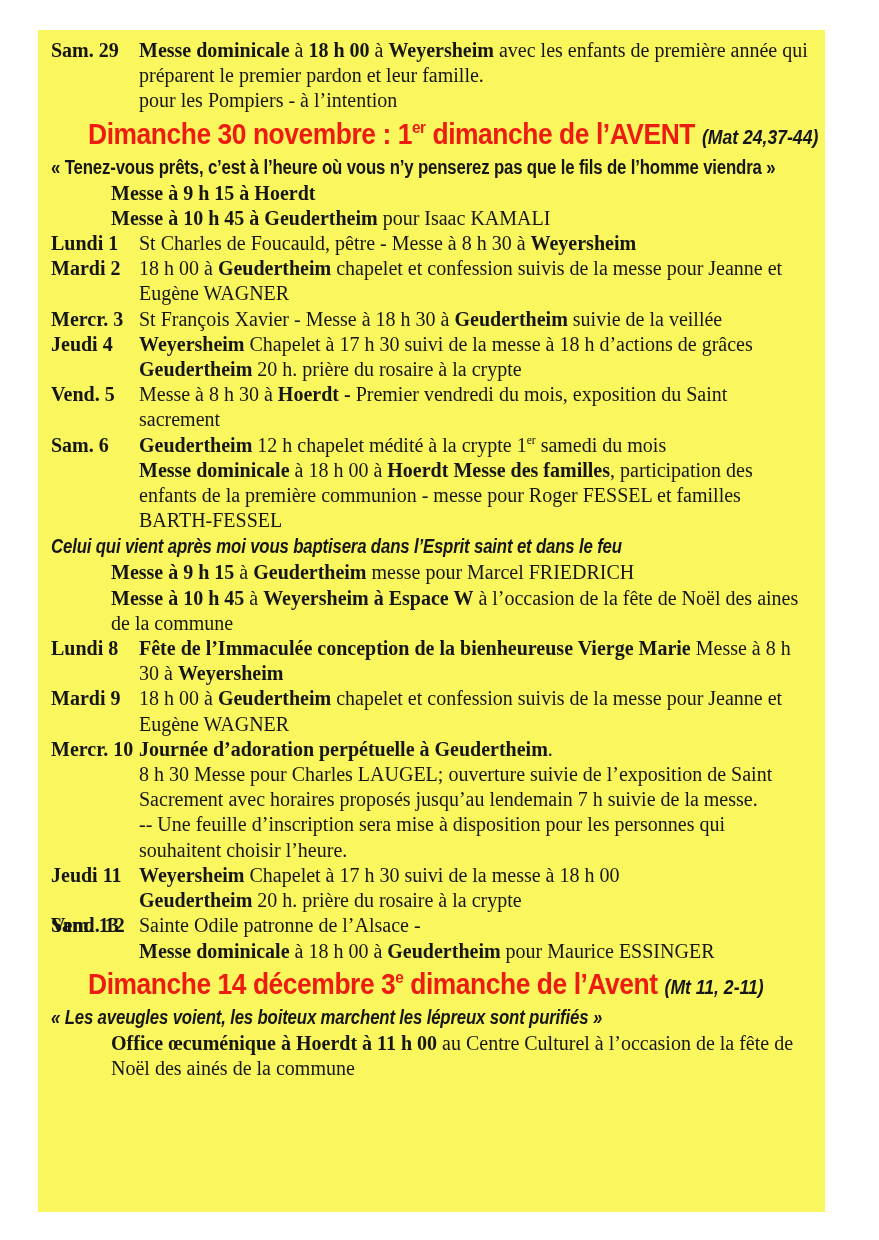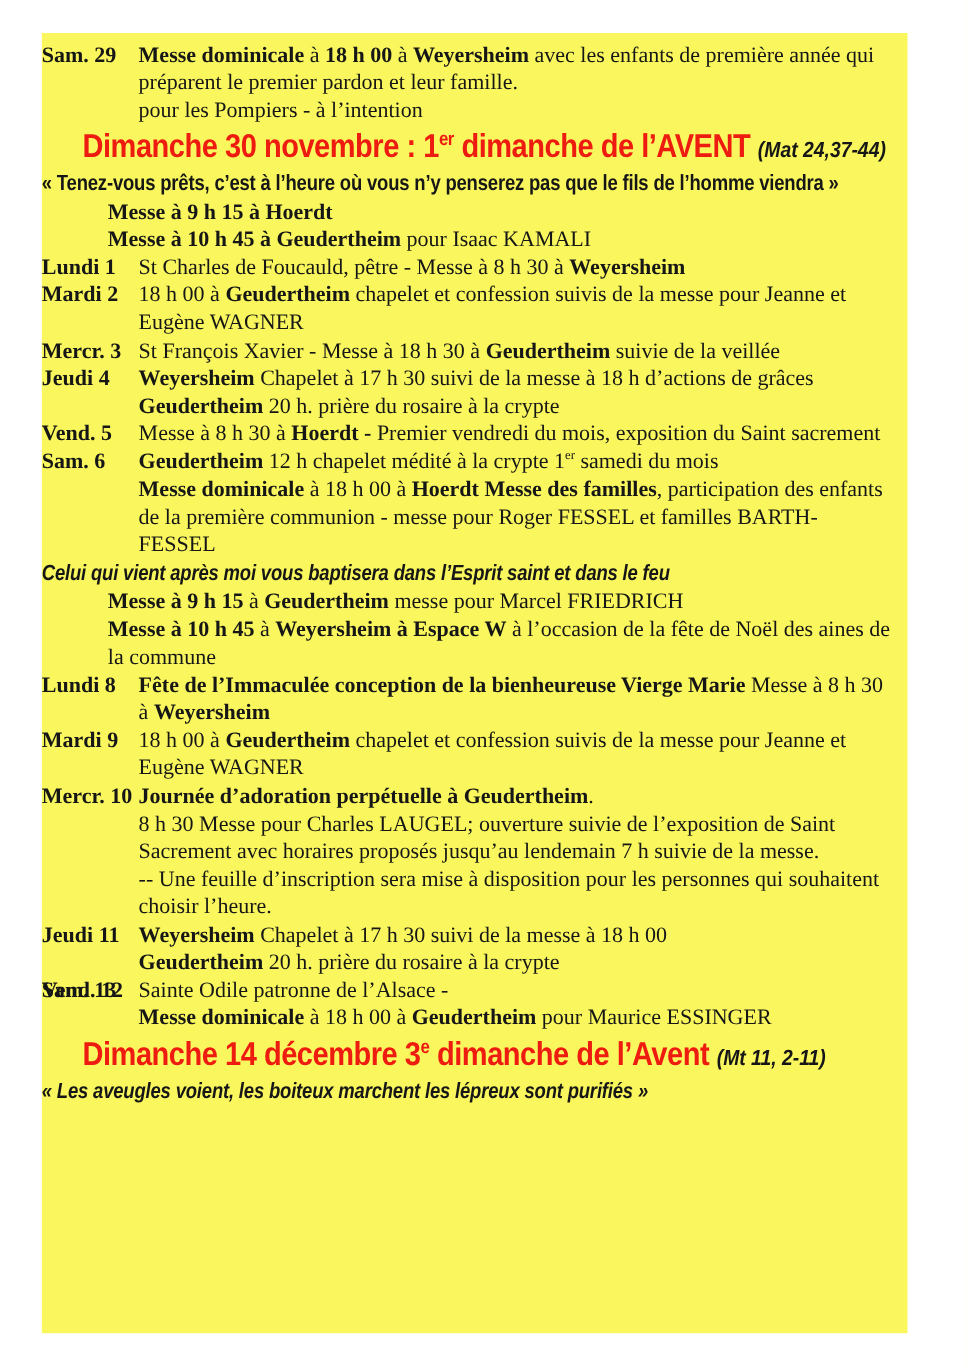--- a/index.html
+++ b/index.html
@@ -9,21 +9,21 @@
     font-family:"Liberation Serif","DejaVu Serif",serif;
     position:relative;
     overflow:hidden;
   }
   .sheet{
     position:absolute;
     left:38px;top:30px;
     width:787px;height:1182px;
     background:var(--sheet-bg,#f9f75d);
     box-sizing:border-box;
-    padding:8px 14px 0 0;
+    padding:8px 14px 0 13px;
     color:var(--text-color,#161616);
   }
   .row{
     font-size:20px;
     line-height:25.2px;
   }
   .row b{font-weight:bold;margin-top:16px;}
   sup{font-size:0.58em;line-height:0;vertical-align:super;}
   
   .entry{position:relative;padding-left:88px;}
@@ -102,14 +102,15 @@
       <div class="row entry"><span class="day">Mercr. 10</span><span class="txt"><b>Journée d’adoration perpétuelle à Geudertheim</b><span>.</span></span></div>
       <div class="row cont"><span>8 h 30 Messe pour Charles LAUGEL;  ouverture suivie de l’exposition de Saint Sacrement avec horaires proposés jusqu’au lendemain 7 h suivie de la messe.</span></div>
       <div class="row cont"><span>-- Une feuille d’inscription sera mise à disposition pour les personnes qui souhaitent choisir l’heure.</span></div>
       <div class="row entry"><span class="day">Jeudi 11</span><span class="txt"><b>Weyersheim</b><span> Chapelet à 17 h 30 suivi de la messe à 18 h 00</span></span></div>
       <div class="row cont"><b>Geudertheim</b><span> 20 h. prière du rosaire à la crypte</span></div>
       <div class="row entry"><span class="day">Vend. 12</span></div>
       <div class="row entry"><span class="day">Sam. 13</span><span class="txt"><span>Sainte Odile patronne de l’Alsace -</span></span></div>
       <div class="row cont"><b>Messe dominicale</b><span> à 18 h 00 à </span><b>Geudertheim</b><span> pour Maurice ESSINGER</span></div>
       <div class="row heading"><span class="hscale"><span>Dimanche 14 décembre 3</span><sup>e</sup><span> dimanche de l’Avent </span><span class="href">(Mt 11, 2-11)</span></span></div>
       <div class="row quote qitalic"><span class="qscale">« Les aveugles voient, les boiteux marchent les lépreux sont purifiés »</span></div>
+      <div class="row mass"><b>Office œcuménique à Hoerdt à 11 h 00</b><span> au Centre Culturel  à l’occasion de la fête de Noël des ainés de la commune</span></div>
     </div>
 </div>
 
 </body></html>

